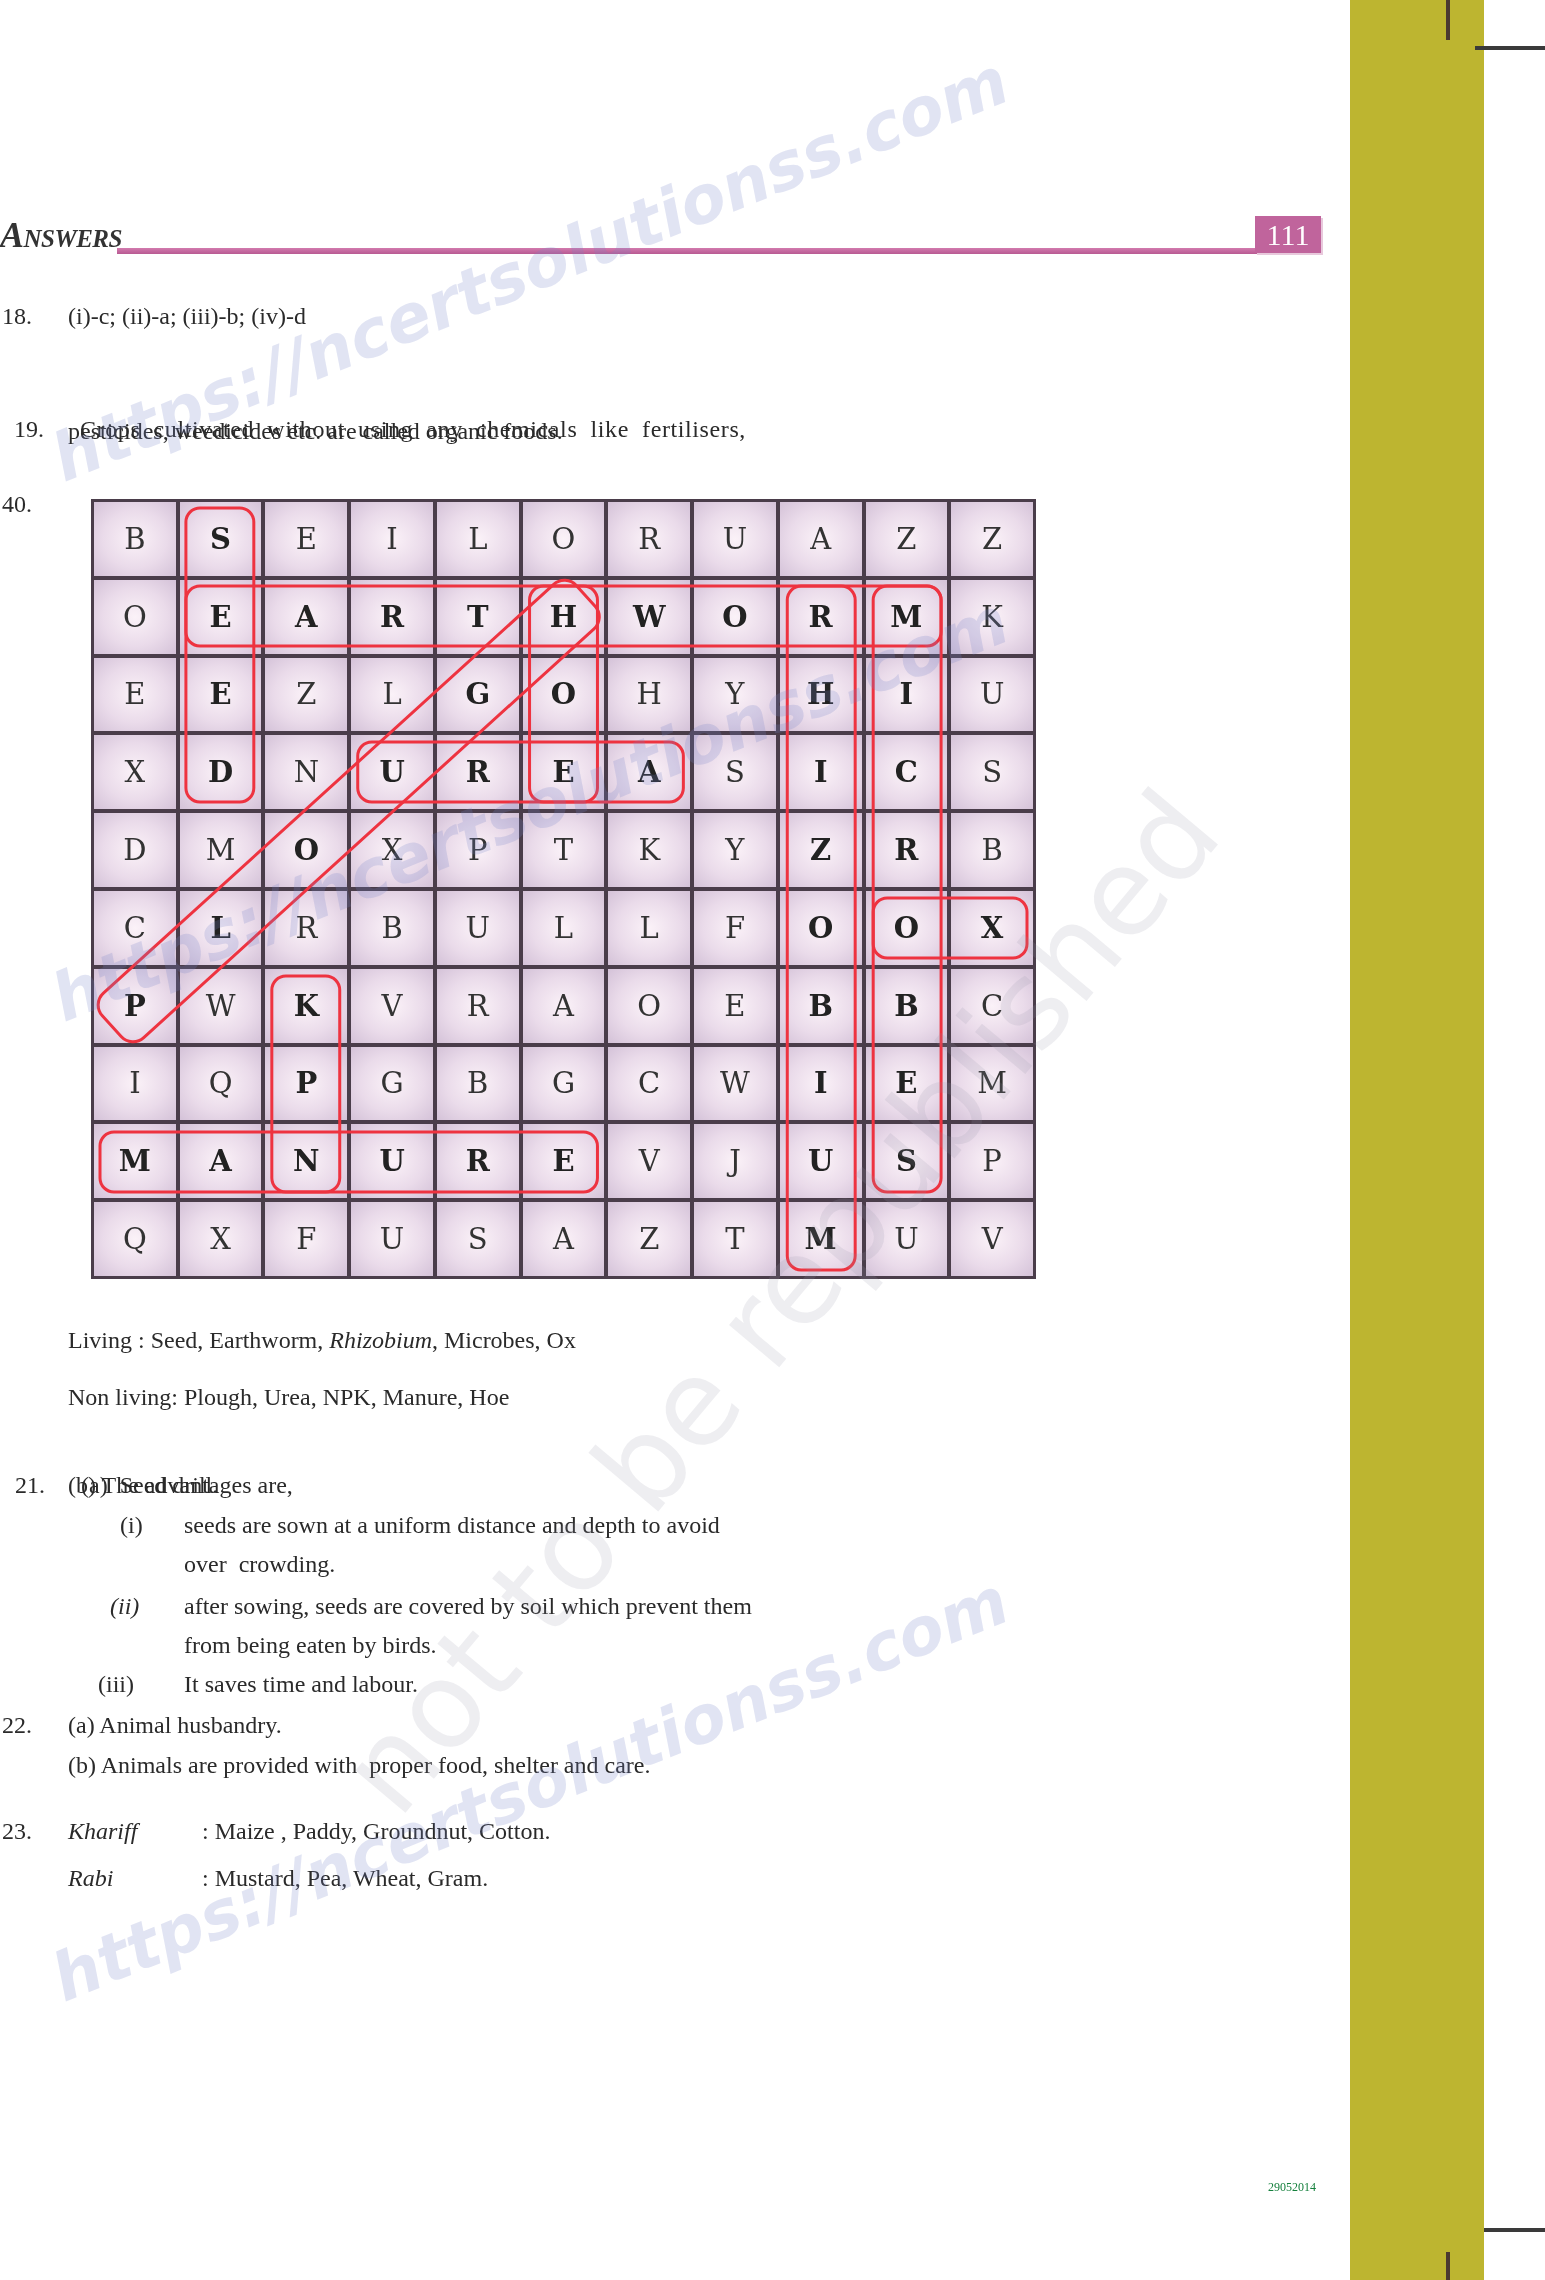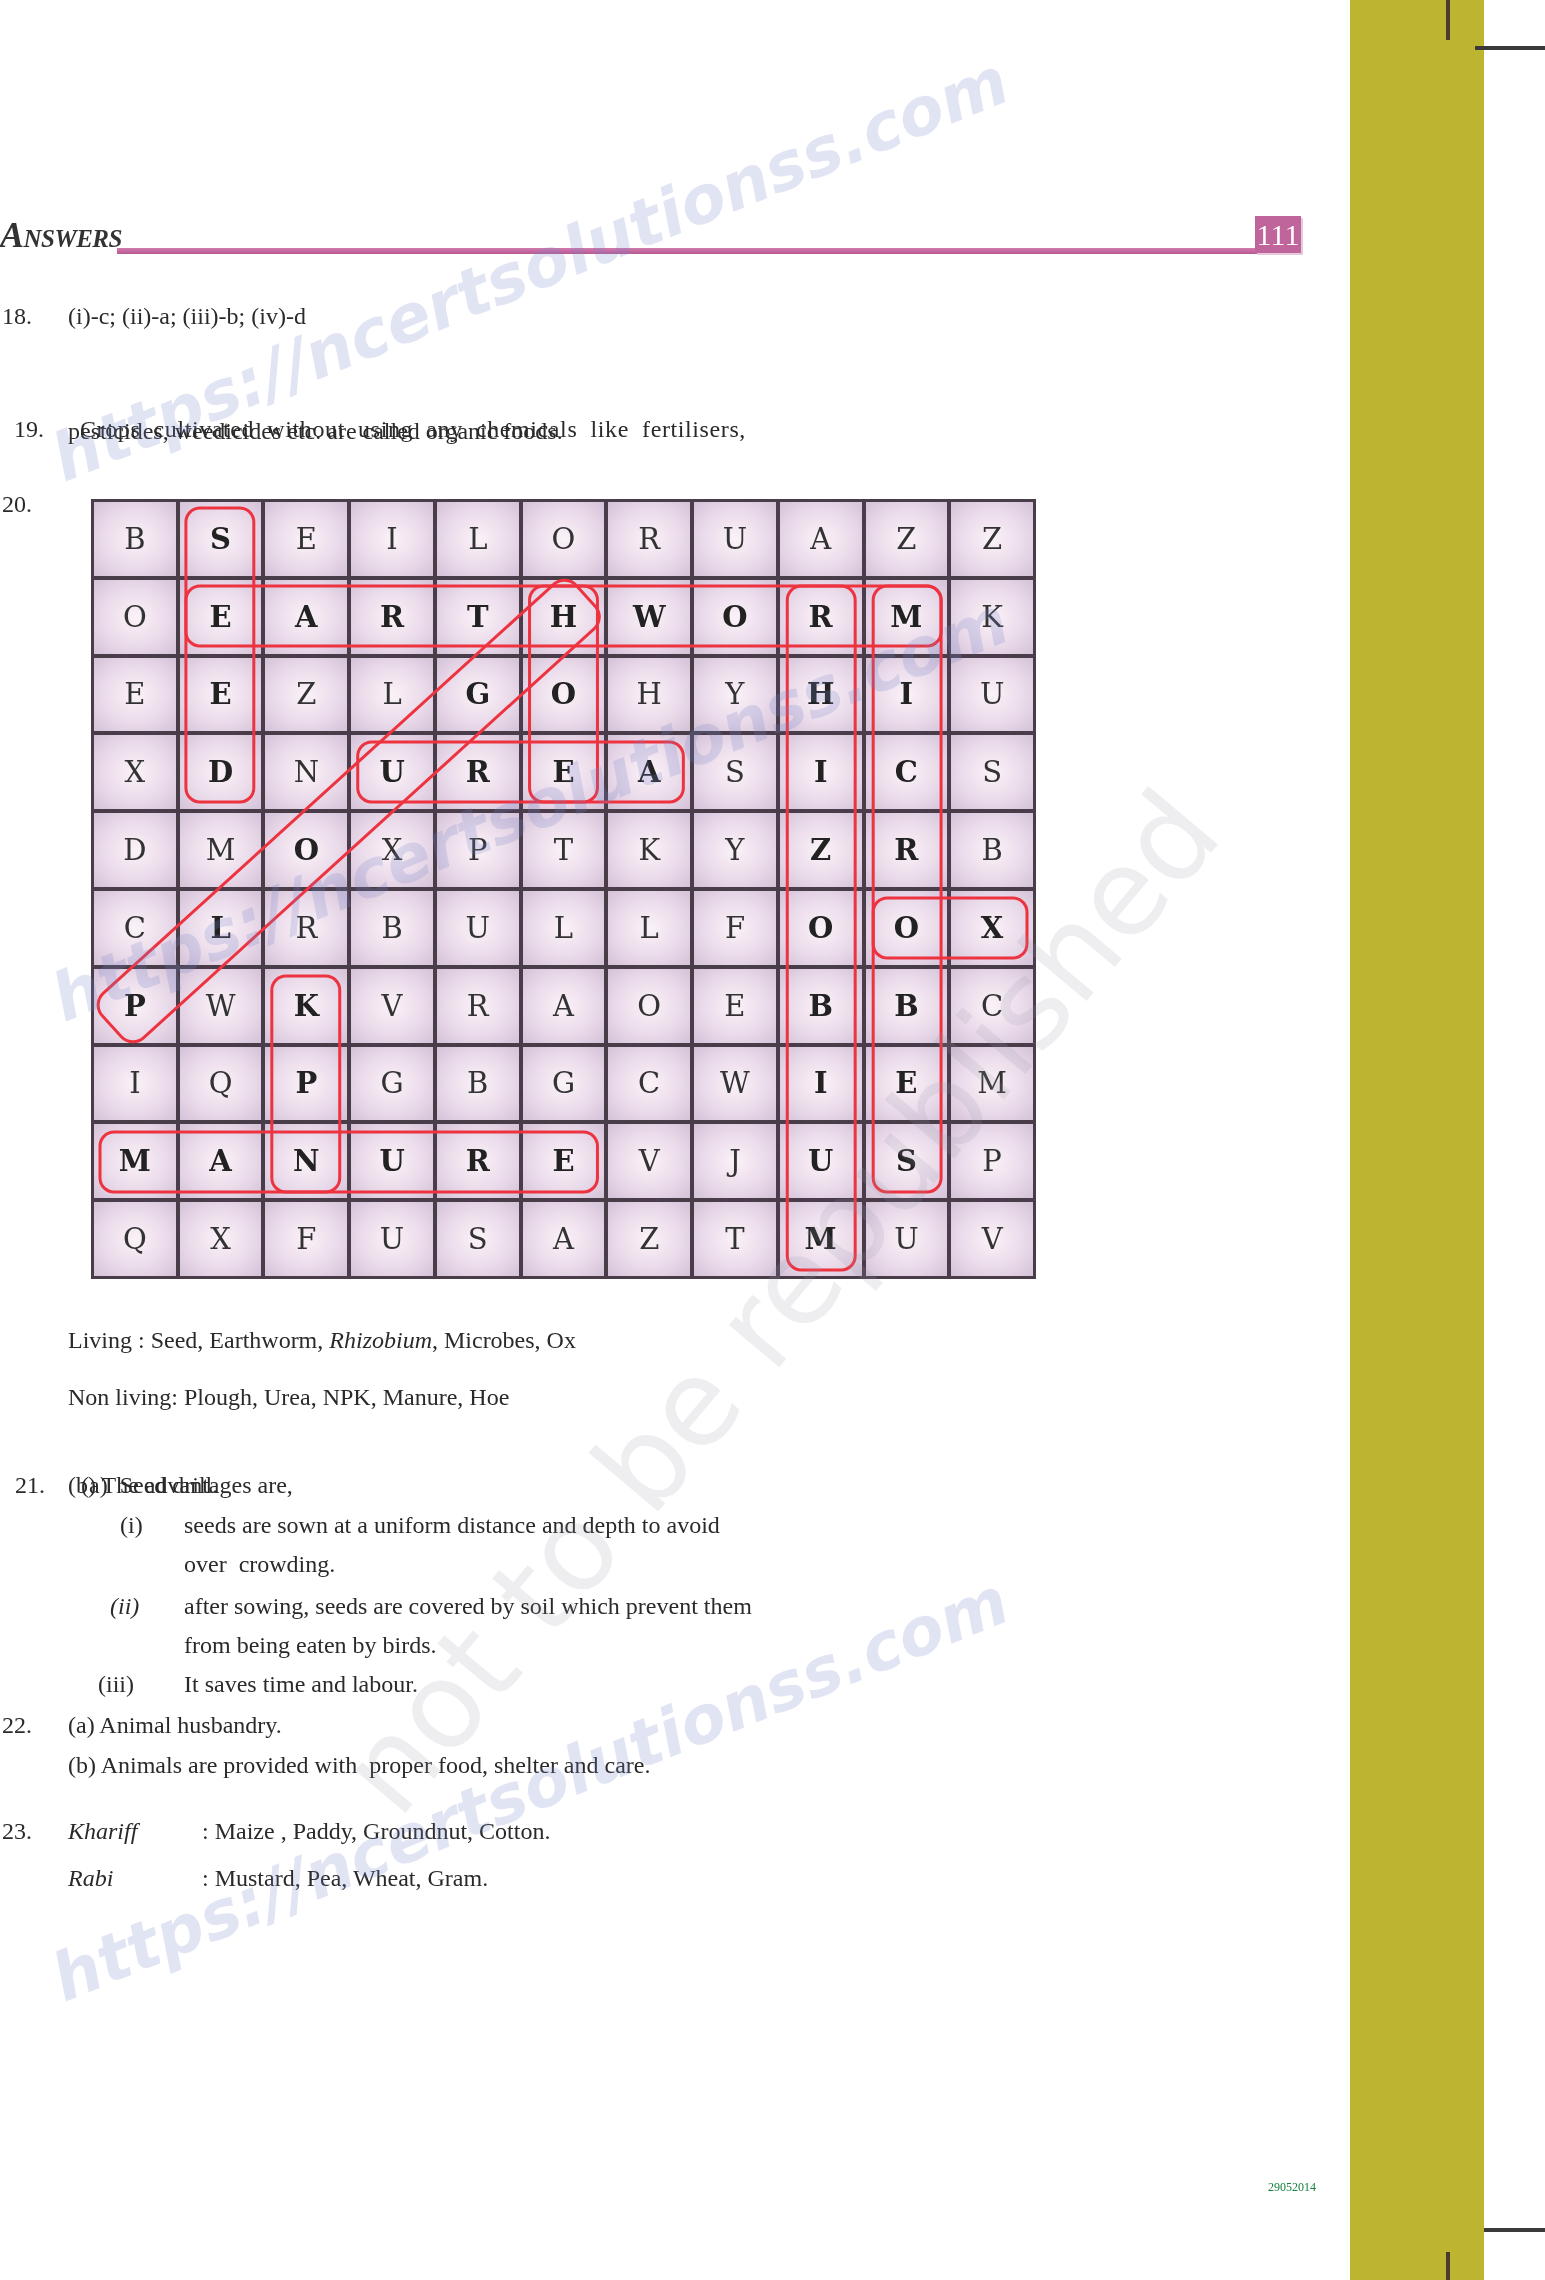--- a/index.html
+++ b/index.html
@@ -14,21 +14,21 @@
   .side-bar { left: 1350px; top: 0; width: 134px; height: 2280px; background: #bdb530; }
   .crop-v { width: 4px; background: #4a3a30; }
   .crop-h { height: 4px; background: #3a3a3a; }
   
   .running-head {
     left: 0; top: 214px; font-size: 36px; font-style: italic; font-weight: bold;
     font-variant: small-caps; letter-spacing: -0.5px; color: #333;
   }
   .head-rule { left: 117px; top: 248px; width: 1140px; height: 6px; background: linear-gradient(#d27aae, #b85a92); }
   .page-num {
-    left: 1255px; top: 216px; width: 46px; height: 37px; background: #c0649c;
+    left: 1255px; top: 216px; width: 66px; height: 37px; background: #c0649c;
     color: #fff; font-size: 30px; text-align: center; line-height: 37px;
     box-shadow: 2px 2px 0 #e8c9dc;
   }
   
   .txt { font-size: 24px; line-height: 40px; white-space: nowrap; transform-origin: left top; }
   .num { display: inline-block; width: 66px; }
   .it { font-style: italic; }
   
   .grid {
     left: 91px; top: 499px; width: 945px; height: 780px;
@@ -68,21 +68,21 @@
 
 <div class="abs txt" style="left:2px; top:296px;">
   <span class="num">18.</span><span>(i)-c; (ii)-a; (iii)-b; (iv)-d</span>
 </div>
 
 <div class="abs txt" style="left:2px; top:369px; width:1100px; white-space:pre;">
   <span class="num">19.</span><span style="letter-spacing:0.6px;">Crops  cultivated  without  using  any  chemicals  like  fertilisers,</span>
 </div>
 <div class="abs txt" style="left:68px; top:411px;">pesticides, weedicides etc. are called organic foods.</div>
 
-<div class="abs txt" style="left:2px; top:484px;">20.</div>
+<div class="abs txt" style="left:2px; top:484px;">40.</div>
 
 <div class="abs grid" id="wordgrid">
     <div class="cell">B</div>
     <div class="cell hl">S</div>
     <div class="cell">E</div>
     <div class="cell">I</div>
     <div class="cell">L</div>
     <div class="cell">O</div>
     <div class="cell">R</div>
     <div class="cell">U</div>

